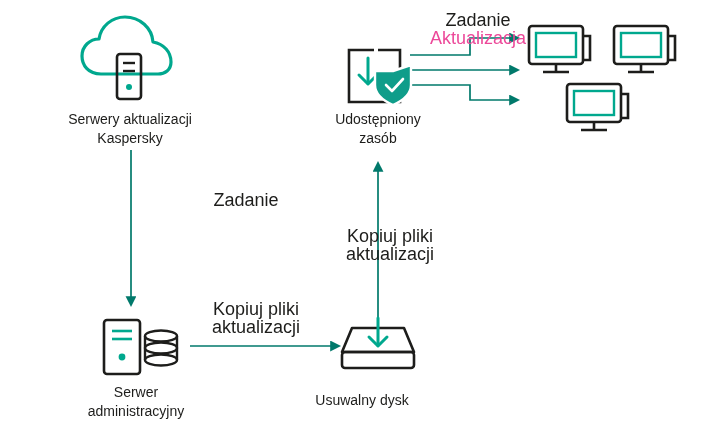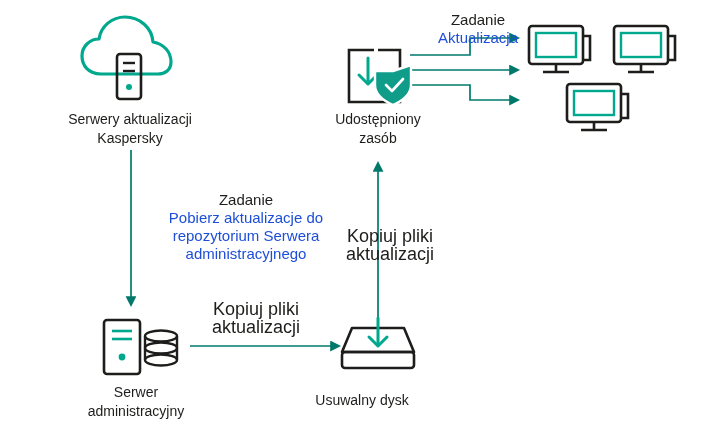--- a/index.html
+++ b/index.html
@@ -34,29 +34,29 @@
     color: #1d1d1b;
     white-space: pre-line;
   }
   .label.small {
     font-size: 18px;
     line-height: 18px;
   }
   .caption-block {
     position: absolute;
     text-align: center;
-    font-size: 15px;
+    font-size: 18px;
     line-height: 18px;
   }
   .caption-block .line1 {
     color: #1d1d1b;
     display: block;
   }
   .caption-block .line2 {
-    color: #1d4ed8;
+    color: #ec4899;
     display: block;
   }
 </style>
 </head>
 <body>
 
 <div class="diagram">
 
   <svg class="svg-layer" viewBox="0 0 705 436">
     <defs>
@@ -155,23 +155,20 @@
 administracyjny</div>
 
   <div class="label" style="left:272px; top:383px; width:180px;margin-top:8px;">Usuwalny dysk</div>
 
   <div class="label" style="left:303px; top:110px; width:150px;">Udostępniony
 zasób</div>
 
 
   <div class="caption-block" style="left:131px; top:191px; width:230px;">
     <span class="line1">Zadanie</span>
-    <span class="line2">Pobierz aktualizacje do
-repozytorium Serwera
-administracyjnego</span>
   </div>
 
   <div class="label small" style="left:186px; top:300px; width:140px;">Kopiuj pliki
 aktualizacji</div>
 
   <div class="label small" style="left:320px; top:227px; width:140px;">Kopiuj pliki
 aktualizacji</div>
 
   <div class="caption-block" style="left:388px; top:11px; width:180px;">
     <span class="line1">Zadanie</span>

